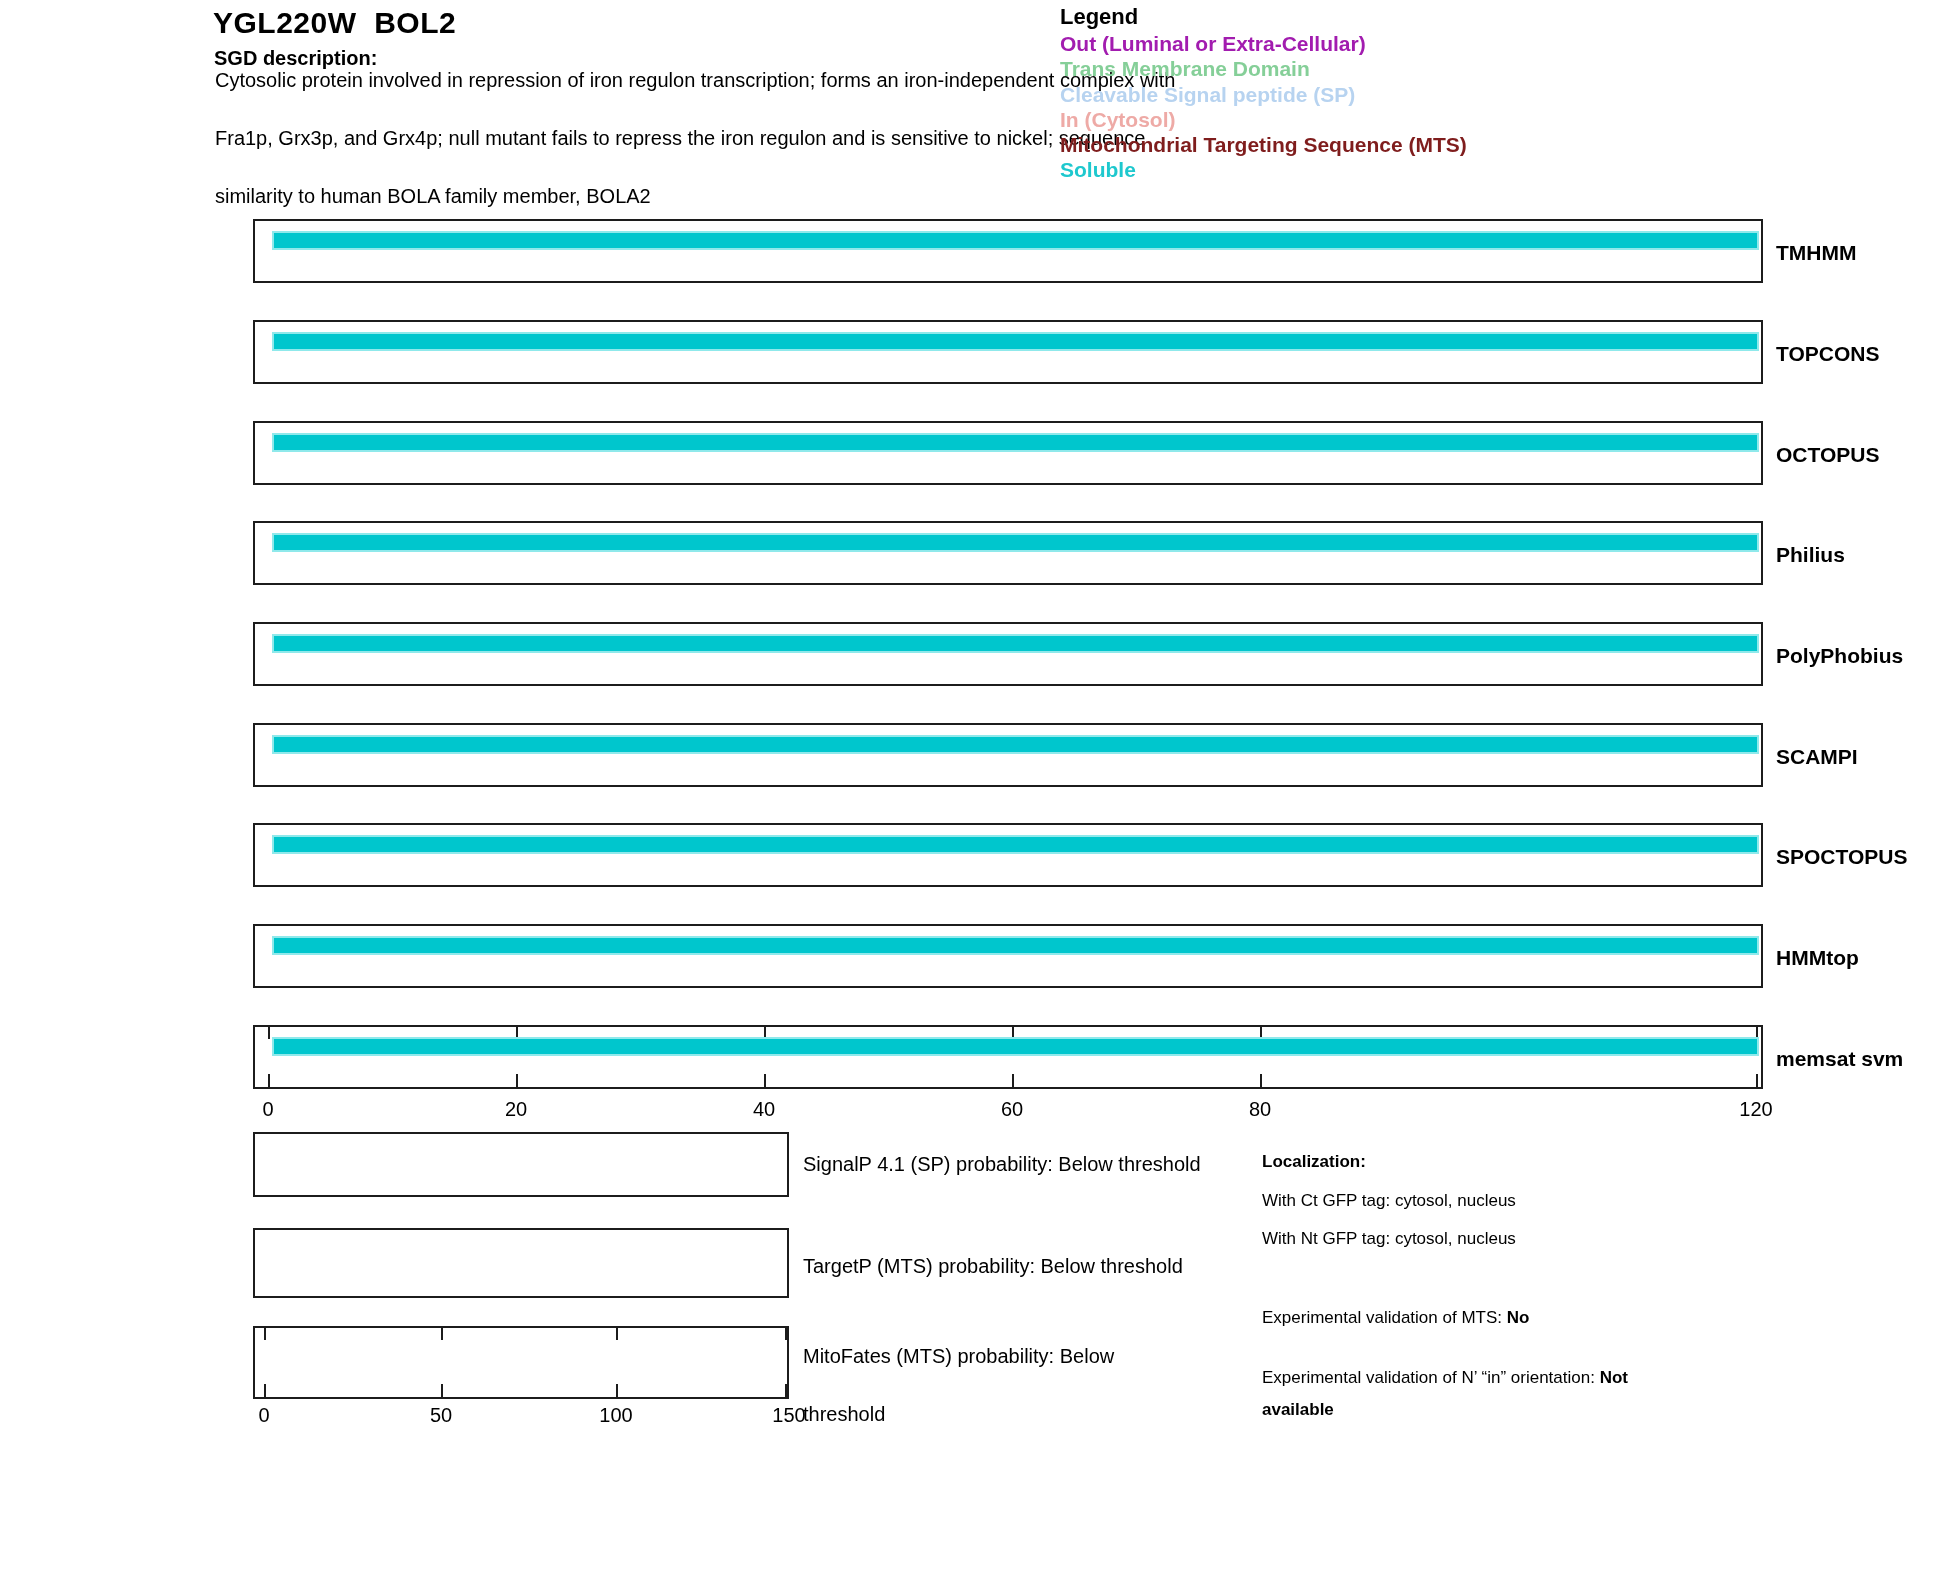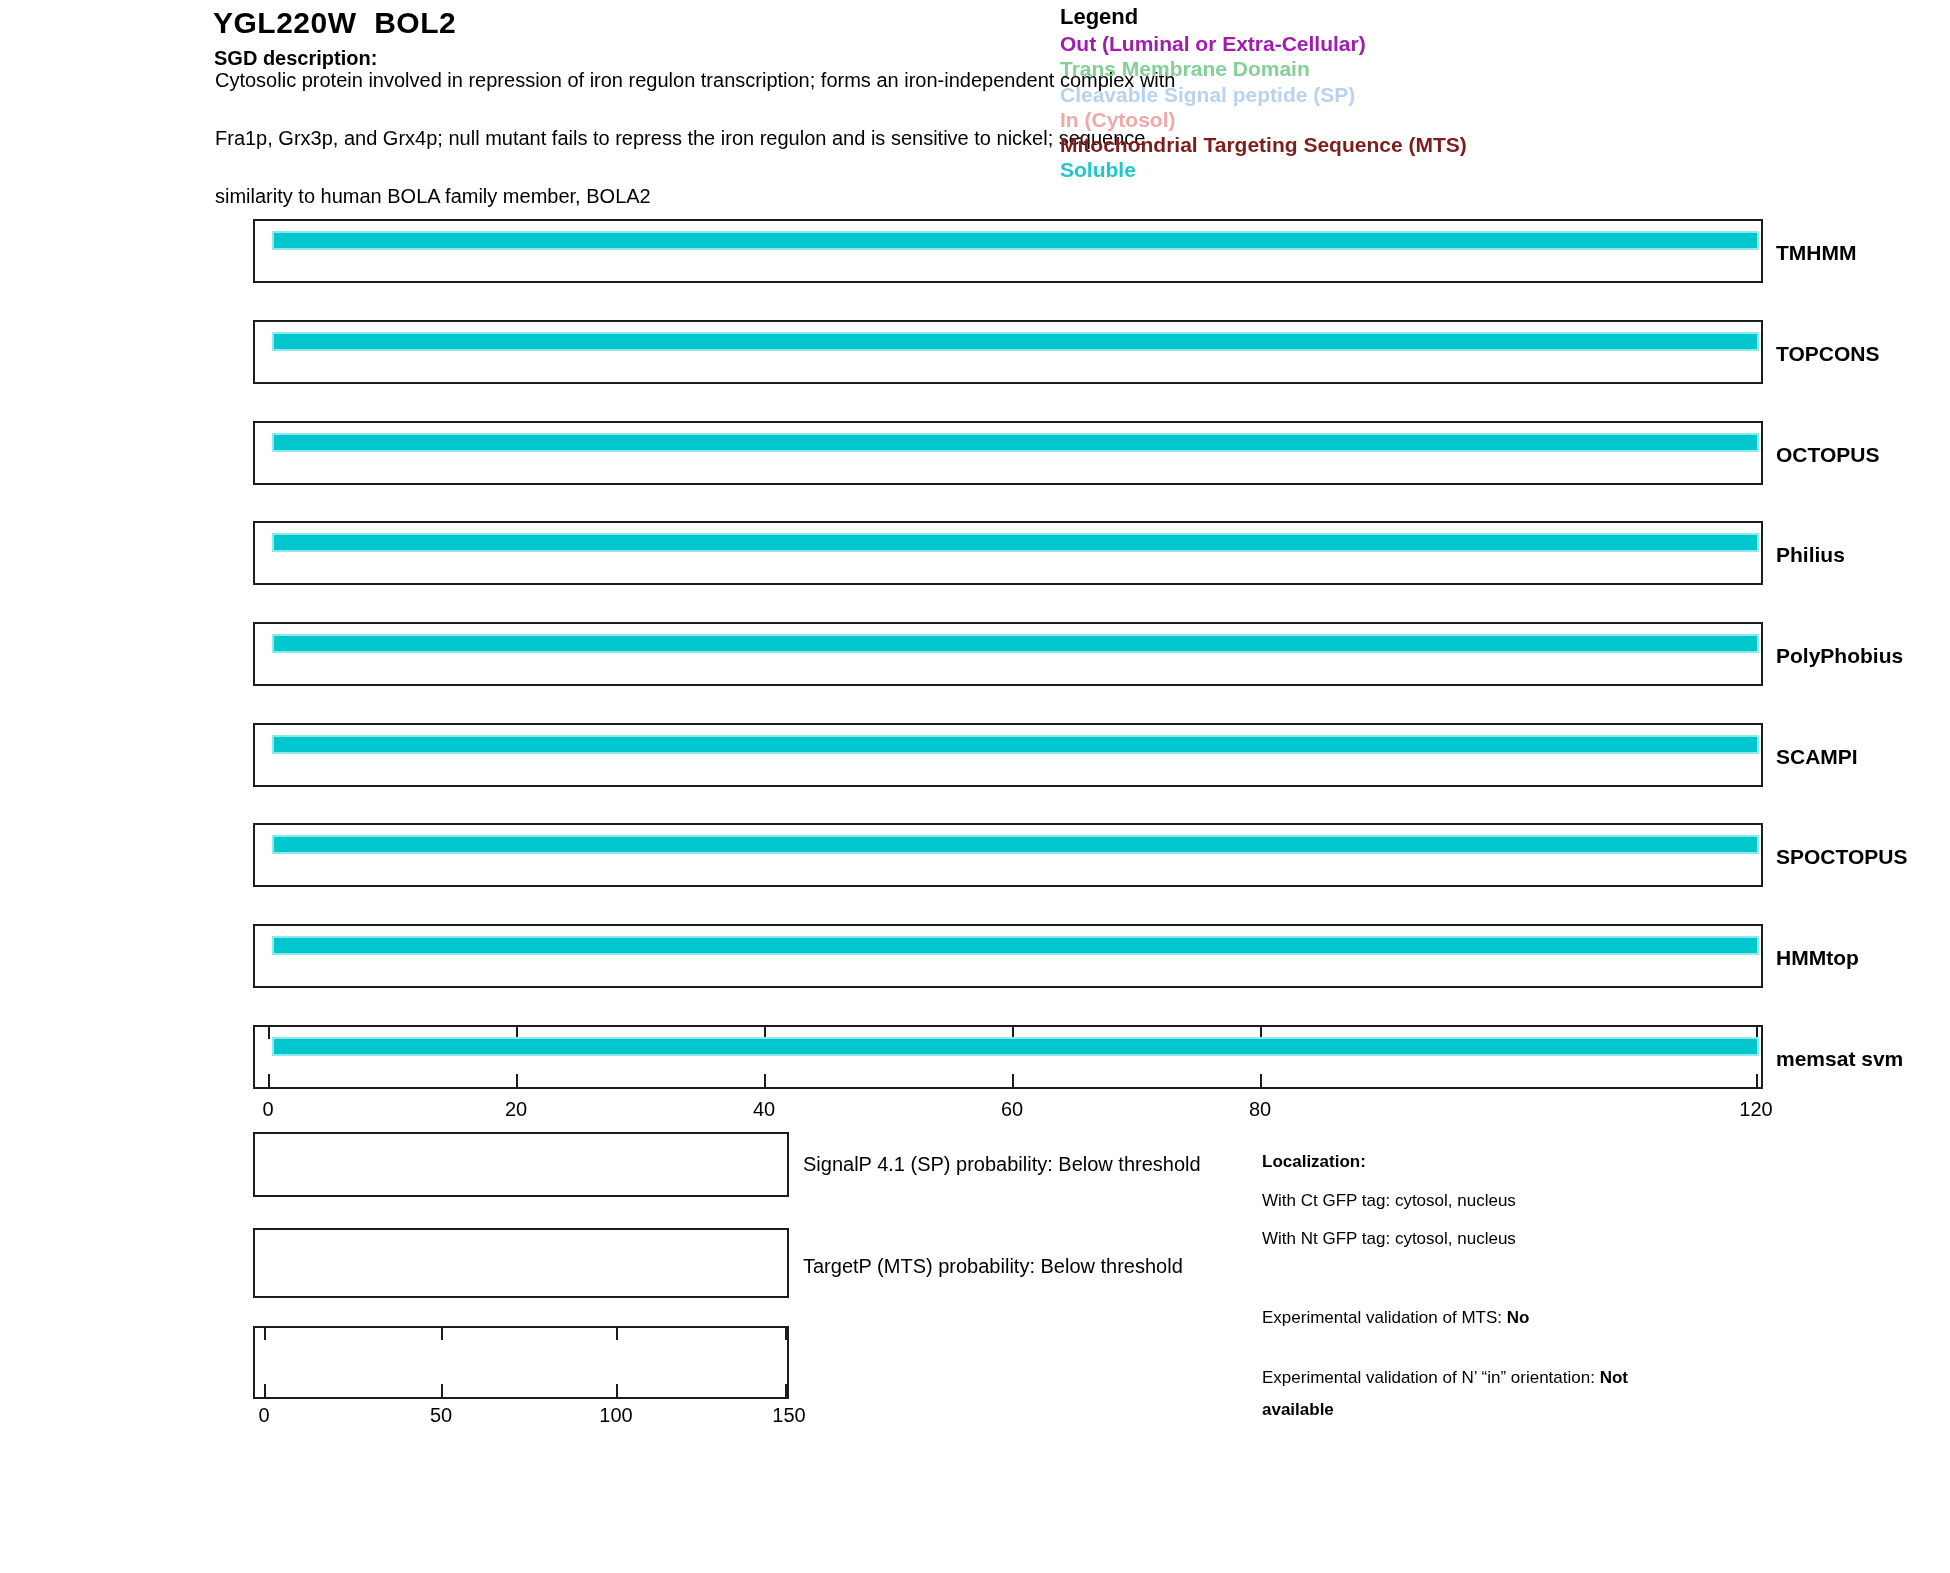--- a/index.html
+++ b/index.html
@@ -134,20 +134,22 @@
   <div class="box prob-box" style="top:1326px; height:73px">
     <div class="tick tick-t" style="left:9px"></div>
     <div class="tick tick-t" style="left:186px"></div>
     <div class="tick tick-t" style="left:361px"></div>
     <div class="tick tick-t" style="left:530px"></div>
     <div class="tick tick-b" style="left:9px"></div>
     <div class="tick tick-b" style="left:186px"></div>
     <div class="tick tick-b" style="left:361px"></div>
     <div class="tick tick-b" style="left:530px"></div>
   </div>
+  <div class="side-text" style="top:1342px"><span>MitoFates (MTS) probability: Below</span><br>
+<span>threshold</span></div>
 
   <div class="axis-label" style="left:264px; top:1404px">0</div>
   <div class="axis-label" style="left:441px; top:1404px">50</div>
   <div class="axis-label" style="left:616px; top:1404px">100</div>
   <div class="axis-label" style="left:789px; top:1404px">150</div>
 
   <div class="loc bold" style="top:1152px">Localization:</div>
   <div class="loc" style="top:1191px">With Ct GFP tag: cytosol, nucleus</div>
   <div class="loc" style="top:1229px">With Nt GFP tag: cytosol, nucleus</div>
 

